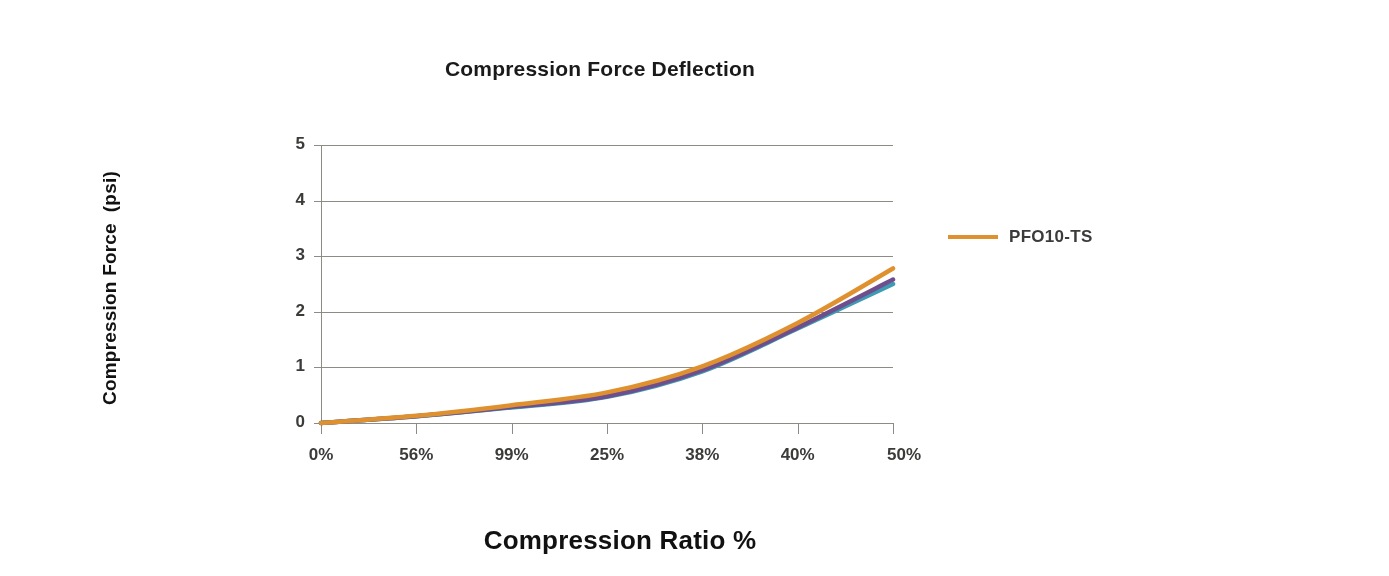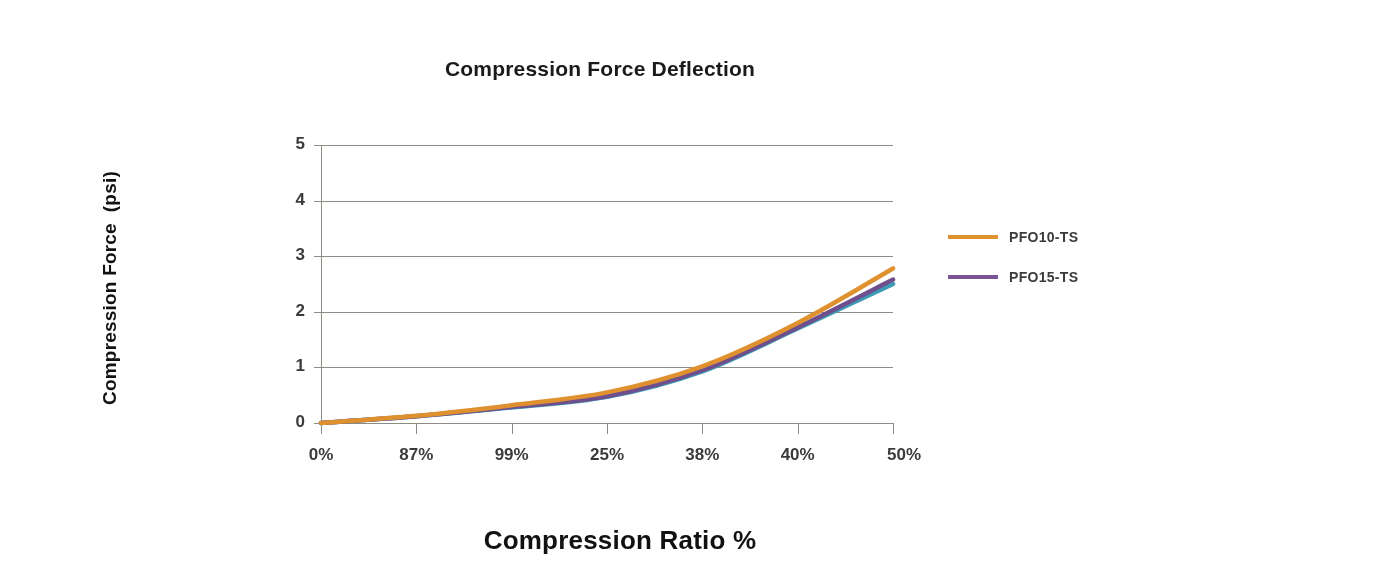--- a/index.html
+++ b/index.html
@@ -157,21 +157,21 @@
     align-items: center;
     height: 40px;
   }
   .legend-swatch {
     width: 50px;
     height: 4px;
     margin-right: 11px;
     flex: none;
   }
   .legend-label {
-    font-size: 14px;
+    font-size: 17px;
     font-weight: bold;
     color: #3b3b39;
     letter-spacing: 0.3px;
     white-space: nowrap;
   }
 </style>
 </head>
 <body>
 
 <div id="figure">
@@ -213,34 +213,30 @@
         <path d="M 0.00 278.00 C 15.89 276.89, 63.56 274.02, 95.33 271.33 C 127.11 268.64, 158.89 265.21, 190.67 261.88 C 222.44 258.54, 254.22 257.43, 286.00 251.31 C 317.78 245.20, 349.56 236.67, 381.33 225.18 C 413.11 213.69, 444.89 197.47, 476.67 182.37 C 508.44 167.26, 556.11 142.52, 572.00 134.55" fill="none" stroke="#6E4E8C" stroke-width="4.5" stroke-linecap="round" stroke-linejoin="round"></path>
         <path d="M 0.00 278.00 C 15.89 276.80, 63.56 273.74, 95.33 270.77 C 127.11 267.81, 158.89 264.10, 190.67 260.21 C 222.44 256.32, 254.22 253.91, 286.00 247.42 C 317.78 240.93, 349.56 232.87, 381.33 221.29 C 413.11 209.70, 444.89 194.23, 476.67 177.92 C 508.44 161.61, 556.11 132.51, 572.00 123.43" fill="none" stroke="#E0912F" stroke-width="4.5" stroke-linecap="round" stroke-linejoin="round"></path>
       </svg>
   <div class="y-tick-label" style="top: 267px; left: -56px;">0</div>
       <div class="y-tick-label" style="top: 211.4px; left: -56px;">1</div>
       <div class="y-tick-label" style="top: 155.8px; left: -56px;">2</div>
       <div class="y-tick-label" style="top: 100.2px; left: -56px;">3</div>
       <div class="y-tick-label" style="top: 44.6px; left: -56px;">4</div>
       <div class="y-tick-label" style="top: -11px; left: -56px;">5</div>
       <div class="x-tick-label" style="left: -45px;">0%</div>
-      <div class="x-tick-label" style="left: 50.3333px;">87%</div>
+      <div class="x-tick-label" style="left: 50.3333px;">56%</div>
       <div class="x-tick-label" style="left: 145.667px;">99%</div>
       <div class="x-tick-label" style="left: 241px; text-align: center;">25%</div>
       <div class="x-tick-label" style="left: 336.333px;">38%</div>
       <div class="x-tick-label" style="left: 431.667px;">40%</div>
       <div class="x-tick-label" style="left: 538px;">50%</div>
     </div>
 
   <div id="x-axis-title">Compression Ratio %</div>
 
   <div id="legend">
       <div class="legend-item">
         <span class="legend-swatch" style="background: rgb(224, 145, 47);"></span>
         <span class="legend-label">PFO10-TS</span>
       </div>
-      <div class="legend-item">
-        <span class="legend-swatch" style="background: rgb(122, 84, 148);"></span>
-        <span class="legend-label">PFO15-TS</span>
-      </div>
     </div>
 
 </div>
 
 </body></html>

